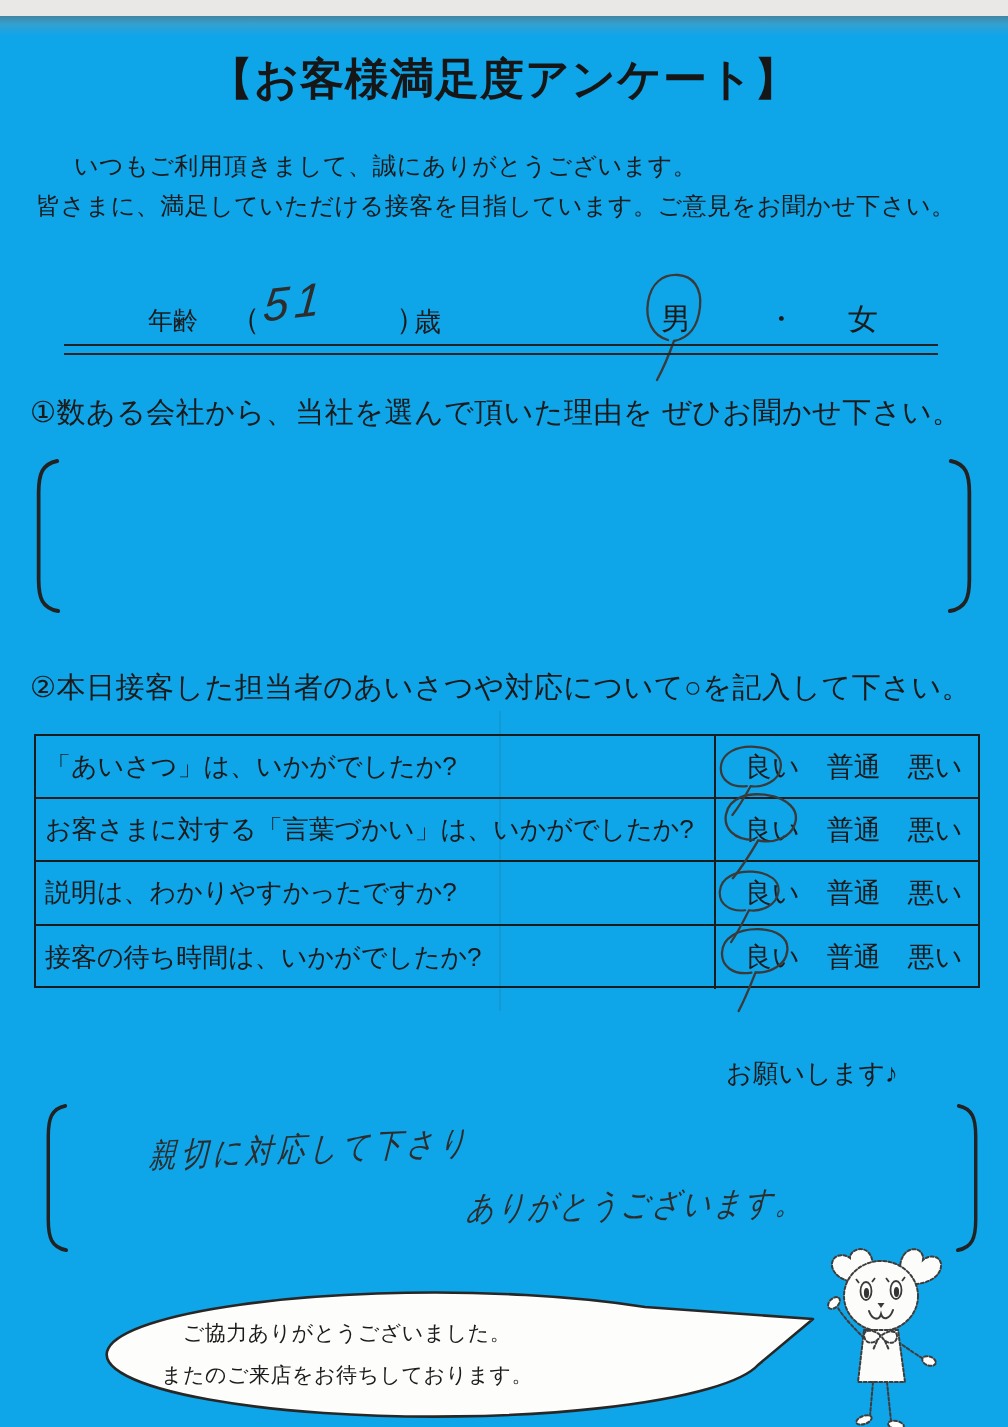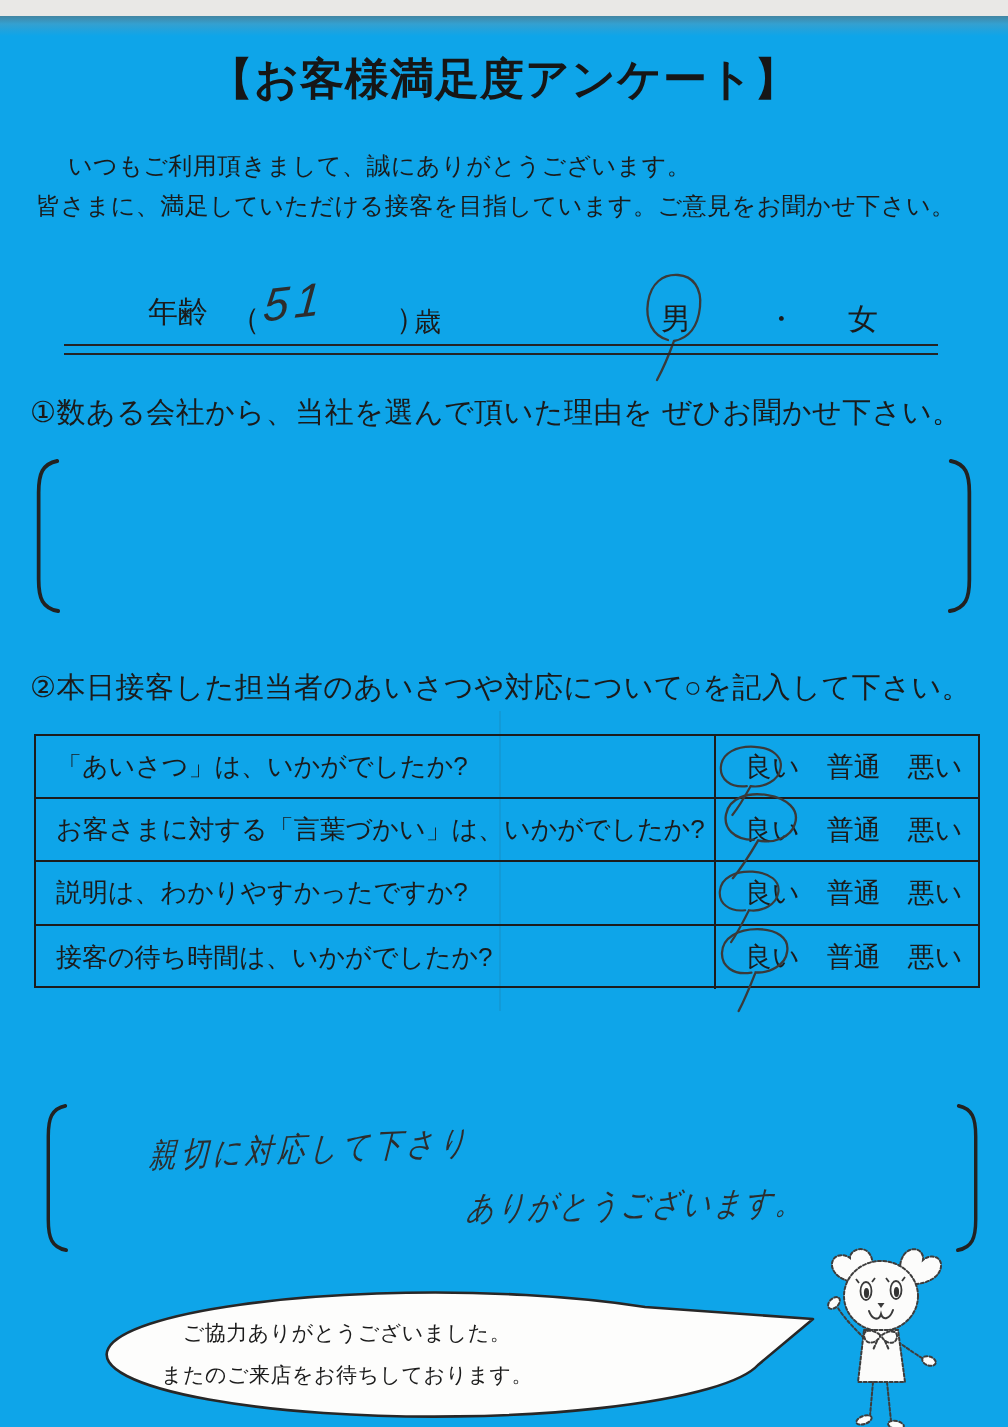--- a/index.html
+++ b/index.html
@@ -12,25 +12,25 @@
   .abs{position:absolute;}
   .scan-edge{
     left:0; top:0; width:100%; height:20px;
     background:linear-gradient(180deg, rgba(110,108,105,0.55) 0%, rgba(150,148,145,0.28) 40%, rgba(200,198,195,0) 100%);
   }
   .title{
     left:0; right:0; top:34px; margin:0; text-align:center;
     font-size:44px; font-weight:700; letter-spacing:1px; color:#161616;
   }
   .intro{margin:0; font-size:24px; letter-spacing:0.5px;}
-  .intro1{left:68px; top:134px;text-align:right;}
+  .intro1{left:74px; top:134px;text-align:right;}
   .intro2{left:36px; top:174px;}
 
   
-  .age-label{left:148px; top:276px; font-size:30px;}
+  .age-label{left:148px; top:288px; font-size:25px;}
   .paren{font-size:30px;}
   .p-open{left:230px; top:283px;}
   .p-close{left:396px; top:283px;}
   .age-unit{left:414px; top:288px; font-size:27px;}
   .age-value{
     left:266px; top:262px; font-size:46px; font-style:italic;
     color:#2d2d2d; letter-spacing:6px;
     transform:rotate(-7deg) skewX(-12deg); transform-origin:left top;
   }
   .g-male{left:661px; top:283px; font-size:30px;}
@@ -49,21 +49,21 @@
 
   .bracket{overflow:visible;}
 
   
   .q2table{
     left:34px; top:718px; width:946px; height:254px;
     border:2.5px solid #1c1c1c; box-sizing:border-box; background:transparent;
   }
   .trow{display:flex; height:63.2px; box-sizing:border-box; border-bottom:2.5px solid #1c1c1c;}
   .trow:last-child{border-bottom:none;}
-  .qcell{flex:1; display:flex; align-items:center; padding-left:20px; font-size:26px;}
+  .qcell{flex:1; display:flex; align-items:center; padding-left:9px; font-size:26px;}
   .ocell{
     width:264px; box-sizing:border-box; border-left:2.5px solid #1c1c1c;
     display:flex; align-items:center; gap:27px; padding-left:29px;
     font-size:27px; position:relative;
   }
   .sel-circle{position:absolute; left:0; top:2px; width:76px; height:88px; overflow:visible; pointer-events:none;}
   .crease{left:499px; top:695px; width:2px; height:300px; background:rgba(60,60,60,0.10);}
 
   
   .hand{font-style:italic; color:#2d2d2d; transform-origin:left top; white-space:nowrap;}
@@ -165,20 +165,21 @@
           </g>
         </svg>
         <span>良い</span>
         <span>普通</span>
         <span>悪い</span>
       </div>
     </div>
 
   </div>
 
+  <p class="abs q3note">お願いします♪</p>
 
   <svg class="abs bracket" style="left:44px; top:1086px;" width="24" height="152" viewBox="0 0 28 160" preserveAspectRatio="none">
     <path d="M 25,4 C 9,7 5,17 5,36 L 5,124 C 5,143 9,153 26,156" fill="none" stroke="#222" stroke-width="4" stroke-linecap="round"></path>
   </svg>
   <svg class="abs bracket" style="left:956px; top:1086px; transform:scaleX(-1);" width="24" height="152" viewBox="0 0 28 160" preserveAspectRatio="none">
     <path d="M 25,4 C 9,7 5,17 5,36 L 5,124 C 5,143 9,153 26,156" fill="none" stroke="#222" stroke-width="4" stroke-linecap="round"></path>
   </svg>
 
   <div class="abs hand hl1">親切に対応して下さり</div>
   <div class="abs hand hl2">ありがとうございます。</div>

